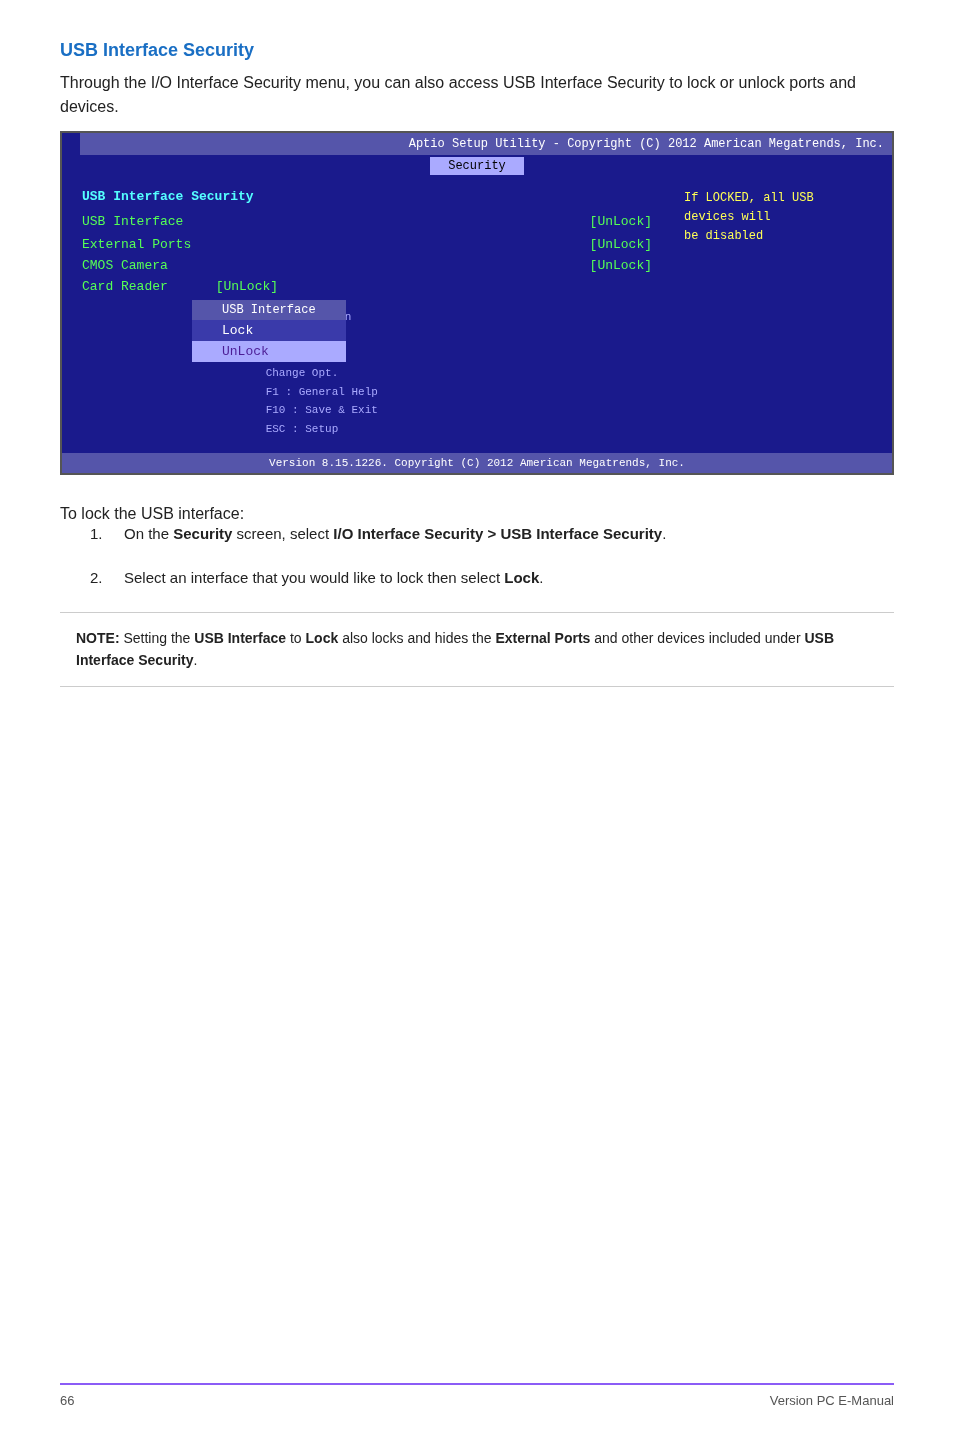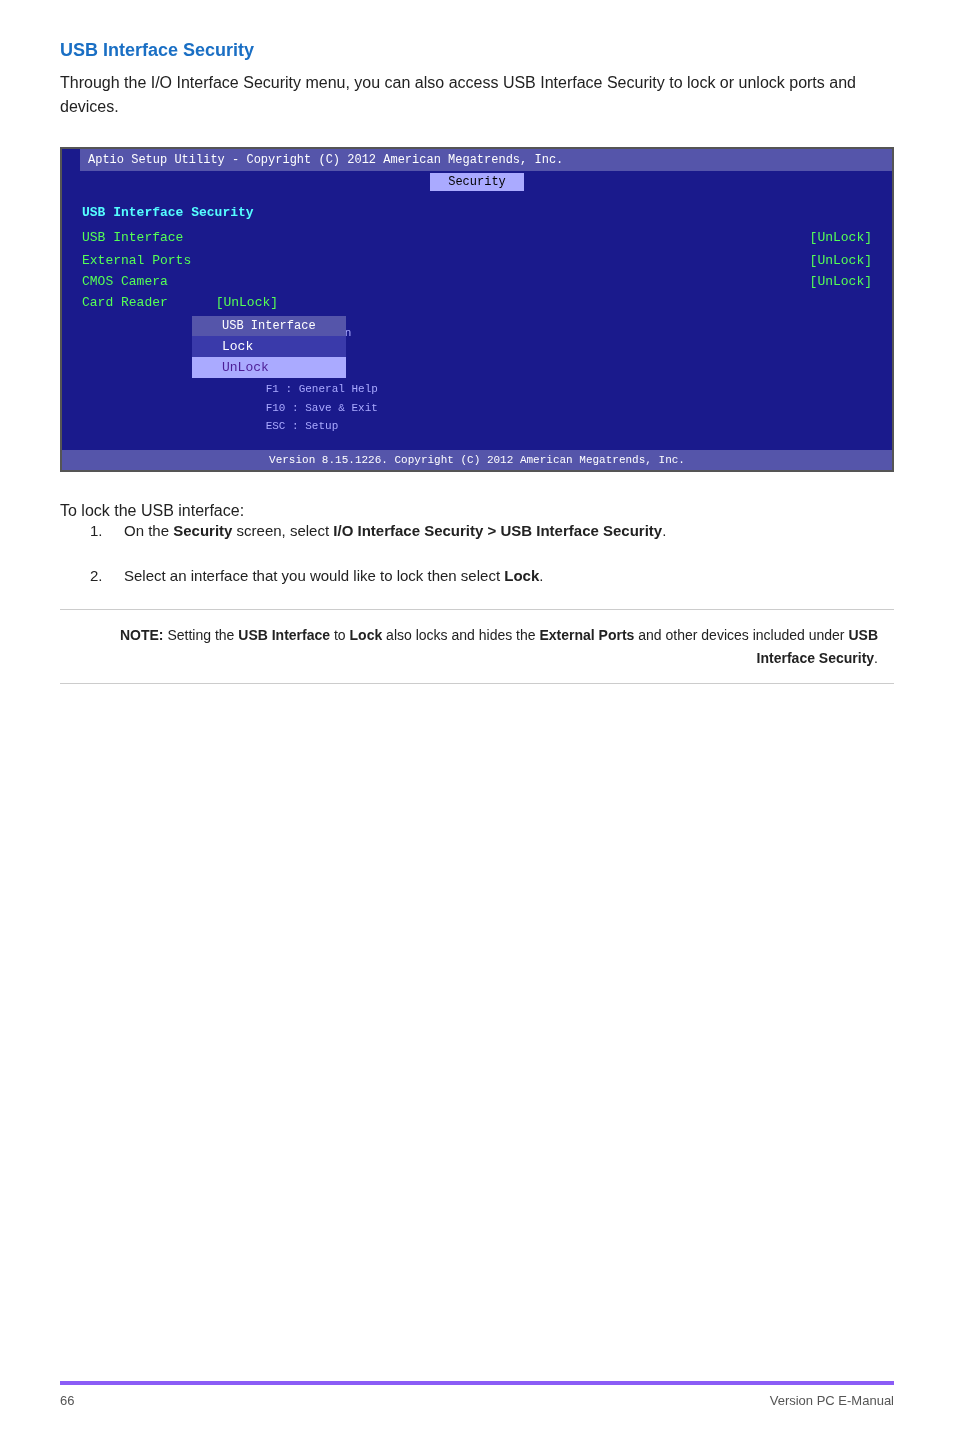--- a/index.html
+++ b/index.html
@@ -16,39 +16,39 @@
     .section-title {
       color: #1a6fc4;
       font-weight: bold;
       font-size: 18px;
       margin-bottom: 10px;
     }
 
     .intro-text {
       font-size: 16px;
       color: #222;
-      margin-bottom: 28px;
+      margin-bottom: 12px;
       line-height: 1.5;
     }
 
     
     .bios-container {
       border: 2px solid #555;
       background: #1a1a8c;
       color: #fff;
       font-family: 'Courier New', monospace;
       font-size: 13px;
       margin-bottom: 30px;
       position: relative;
     }
 
     .bios-header {
       background: #5555aa;
       color: #fff;
-      text-align: left;
+      text-align: right;
       padding: 4px 8px;
       font-size: 12px;
       margin-left: 18px;
     }
 
     .bios-tab-row {
       display: flex;
       justify-content: center;
       background: #1a1a8c;
       padding: 2px 0 0 0;
@@ -194,39 +194,38 @@
 
     
     .note-box {
       border-top: 1px solid #ccc;
       border-bottom: 1px solid #ccc;
       padding: 14px 16px;
       margin-top: 10px;
       font-size: 14px;
       color: #222;
       line-height: 1.6;
-      text-align: right;
     }
 
     .note-box b {
       font-weight: bold;
     }
 
     
     .page-footer {
       position: fixed;
       bottom: 30px;
       left: 60px;
       right: 60px;
       display: flex;
       justify-content: space-between;
       align-items: center;
       font-size: 13px;
       color: #555;
-      border-top: 4px solid #8b5cf6;
+      border-top: 2px solid #8b5cf6;
       padding-top: 8px;
     }
 
     .bios-card-row {
       color: #55ff55;
       margin-bottom: 6px;
     }
   </style>
 </head>
 <body>
@@ -270,28 +269,32 @@
           <div class="bios-popup-title">USB Interface</div>
           <div class="bios-popup-item" style="background:#3a3aaa; color:#fff;">Lock</div>
           <div class="bios-popup-item selected">UnLock</div>
         </div>
 
         <div style="flex:1; padding-left: 20px; padding-top: 8px;">
           <div class="bios-keybinds">
             <div>Select Screen</div>
             <div>Select Item</div>
             <div>Select</div>
+            <div>Change Opt.</div>
             <div>F1  : General Help</div>
             <div>F10 : Save &amp; Exit</div>
             <div>ESC : Setup</div>
           </div>
         </div>
       </div>
     </div>
 
+    <div class="bios-right">
+      <span>If LOCKED, all USB<br>devices will<br>be disabled</span>
+    </div>
   </div>
 
   <div class="bios-footer">Version 8.15.1226. Copyright (C) 2012 American Megatrends, Inc.</div>
 </div>
 
 <p class="lock-intro">To lock the USB interface:</p>
 
 <ol class="steps-list">
   <li>
     <span class="step-num">1.</span>

